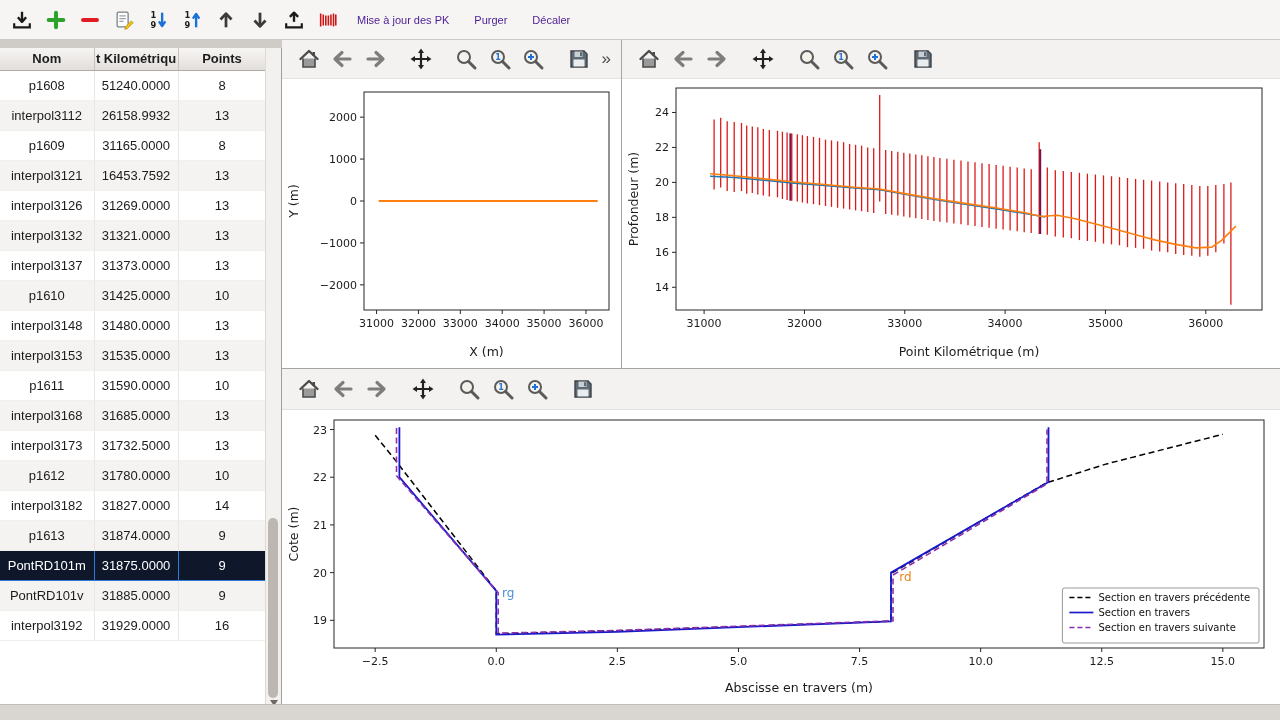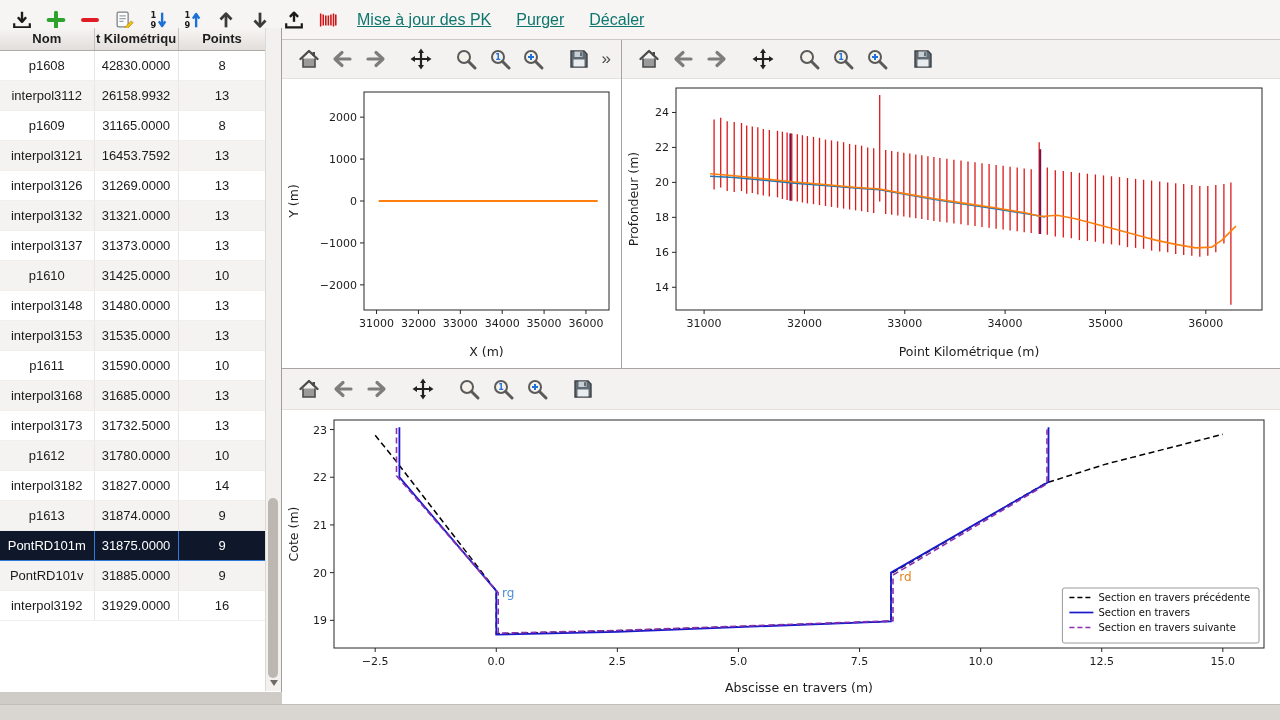--- a/index.html
+++ b/index.html
@@ -9,24 +9,24 @@
     -webkit-font-smoothing:antialiased;
   }
   
   .main-toolbar{
     position:absolute;left:0;top:0;width:1280px;height:40px;box-sizing:border-box;
     background:#f6f5f3;border-bottom:1px solid #cdc8c3;
     display:flex;align-items:center;padding-left:8px;gap:7px;
   }
   .tb-icon{width:27px;height:27px;display:flex;align-items:center;justify-content:center;border-radius:3px;}
   .tb-icon svg{width:22px;height:22px;}
-  .tb-text{font-size:16px;color:#0f766e;padding:5px 9px;border-radius:3px;white-space:nowrap;text-decoration:underline;}
+  .tb-text{font-size:11px;color:#4c1d95;padding:5px 9px;border-radius:3px;white-space:nowrap;}
   
   .left-panel{
-    position:absolute;left:0;top:28px;width:282px;height:664px;box-sizing:border-box;
+    position:absolute;left:0;top:48px;width:282px;height:664px;box-sizing:border-box;
     background:#ffffff;border-right:1px solid #a39e98;
   }
   table.sections{border-collapse:collapse;table-layout:fixed;width:266px;}
   table.sections th{
     height:22px;box-sizing:border-box;font-size:13px;font-weight:bold;color:#1c1c1c;
     background:linear-gradient(#f7f5f3,#e1dedb);
     border-right:1px solid #c6c1bc;border-bottom:1px solid #aeaaa4;
     overflow:hidden;white-space:nowrap;text-align:center;
   }
   table.sections td{
@@ -150,21 +150,21 @@
     <thead>
         <tr>
           <th>Nom</th>
           <th>t Kilométriqu</th>
           <th>Points</th>
         </tr>
       </thead>
     <tbody>
         <tr>
           <td>p1608</td>
-          <td>42830.0000</td>
+          <td>51240.0000</td>
           <td>8</td>
         </tr>
         <tr>
           <td>interpol3112</td>
           <td>26158.9932</td>
           <td>13</td>
         </tr>
         <tr>
           <td>p1609</td>
           <td>31165.0000</td>

